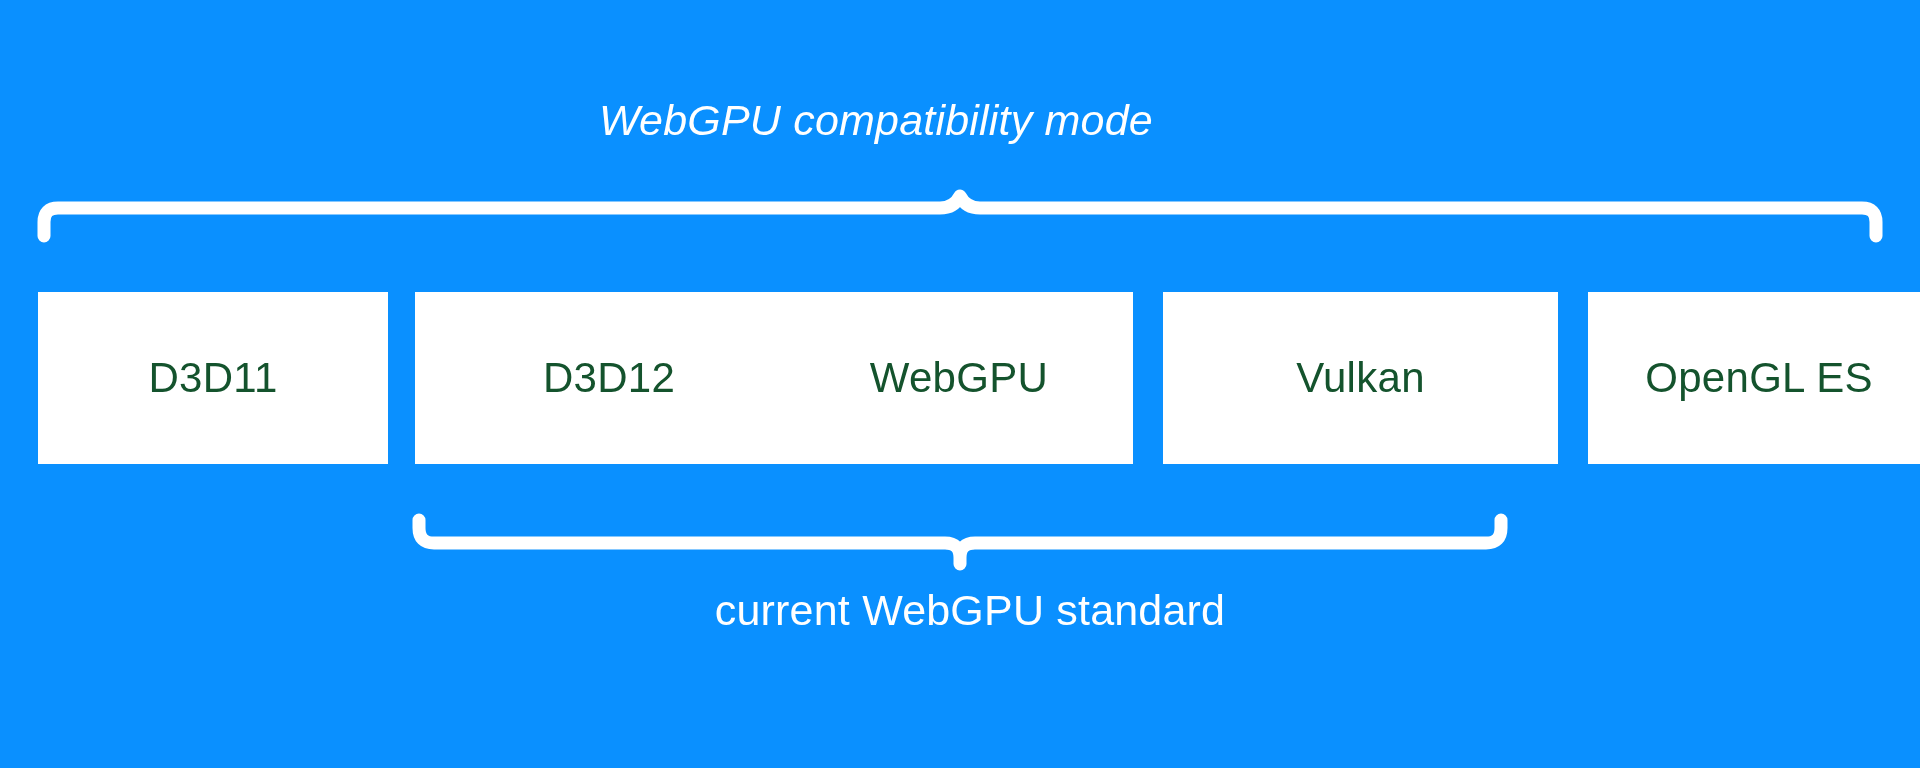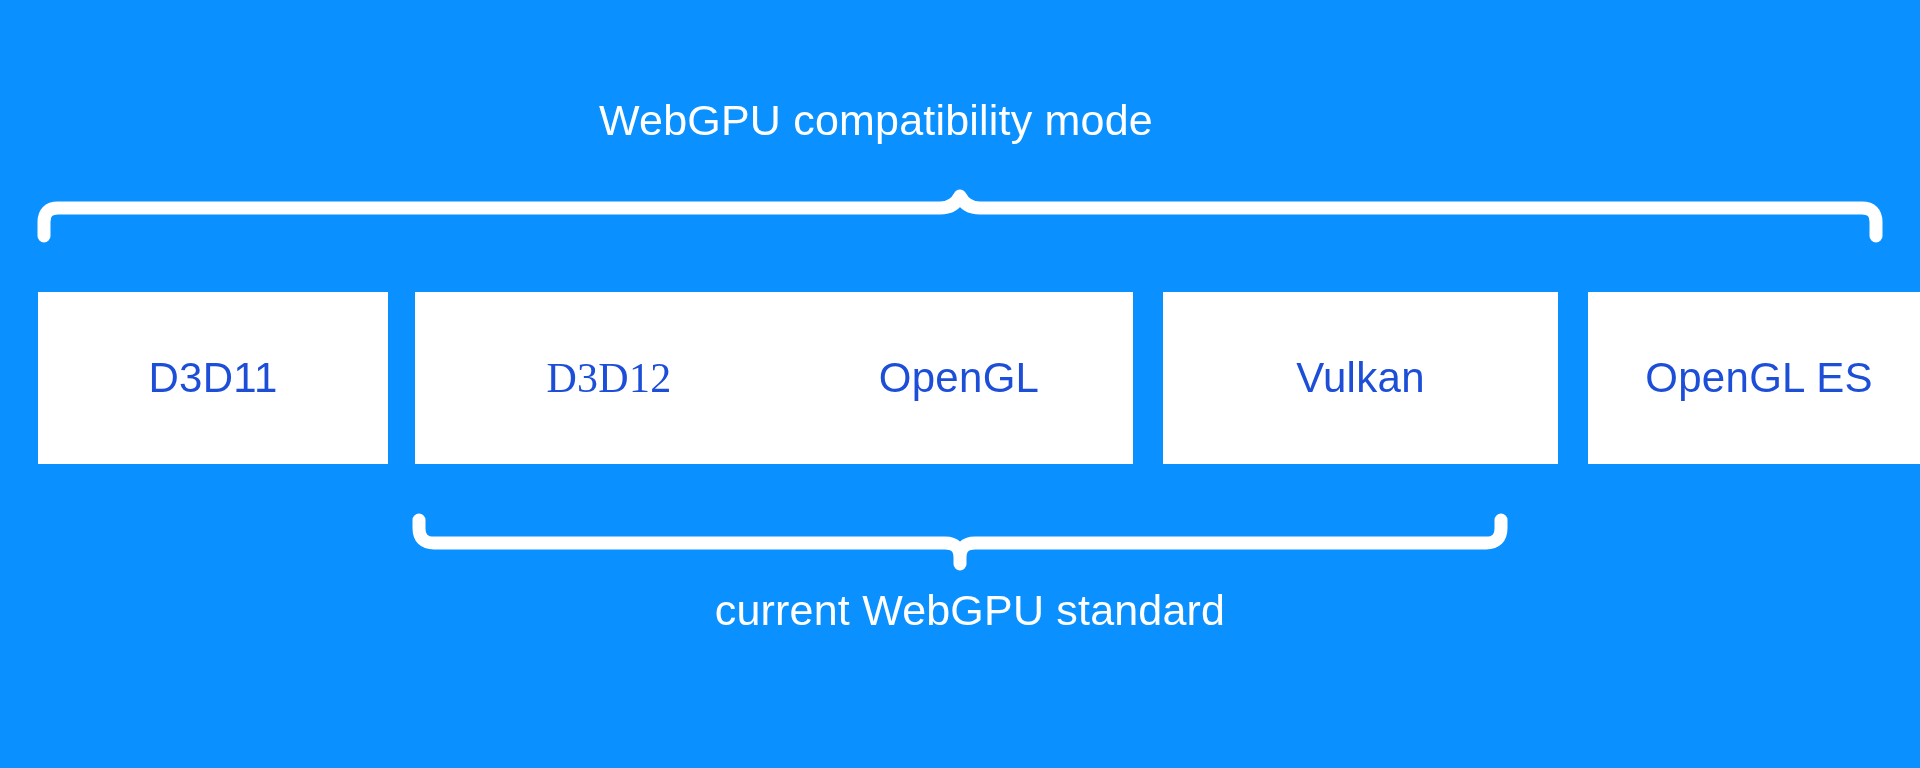--- a/index.html
+++ b/index.html
@@ -24,20 +24,21 @@
     left: 0;
     top: 94px;
     width: 1752px;
     text-align: center;
     color: #ffffff;
     font-size: 43px;
     font-weight: 400;
     letter-spacing: 0.2px;
     line-height: 52px;
     white-space: nowrap;
+    font-style: italic;
     -webkit-font-smoothing: antialiased;
   }
 
   
   .brace-svg {
     position: absolute;
     display: block;
     overflow: visible;
   }
   #top-brace {
@@ -68,30 +69,30 @@
     position: absolute;
     top: 0;
     height: 172px;
     background: #ffffff;
     box-sizing: border-box;
     display: flex;
     align-items: center;
     justify-content: center;
   }
   .api-box-label {
-    color: #1d4ed8;
+    color: #14532d;
     font-size: 42px;
     font-weight: 400;
     letter-spacing: 0.3px;
     line-height: 48px;
     white-space: nowrap;
     -webkit-font-smoothing: antialiased;
   }
   .box-0 { left: 38px;   width: 350px; }
-  .box-1 { left: 415px;  width: 388px; font-family: Liberation Serif, serif; }
+  .box-1 { left: 415px;  width: 388px; }
   .box-2 { left: 785px;  width: 348px; }
   .box-3 { left: 1163px; width: 395px; }
   .box-4 { left: 1588px; width: 342px; }
 
   
   #bottom-label {
     position: absolute;
     left: 0;
     top: 584px;
     width: 1920px;
@@ -121,21 +122,21 @@
 
     <div class="api-box box-0">
       <span class="api-box-label">D3D11</span>
     </div>
 
     <div class="api-box box-1">
       <span class="api-box-label">D3D12</span>
     </div>
 
     <div class="api-box box-2">
-      <span class="api-box-label">OpenGL</span>
+      <span class="api-box-label">WebGPU</span>
     </div>
 
     <div class="api-box box-3">
       <span class="api-box-label">Vulkan</span>
     </div>
 
     <div class="api-box box-4">
       <span class="api-box-label">OpenGL ES</span>
     </div>
 

